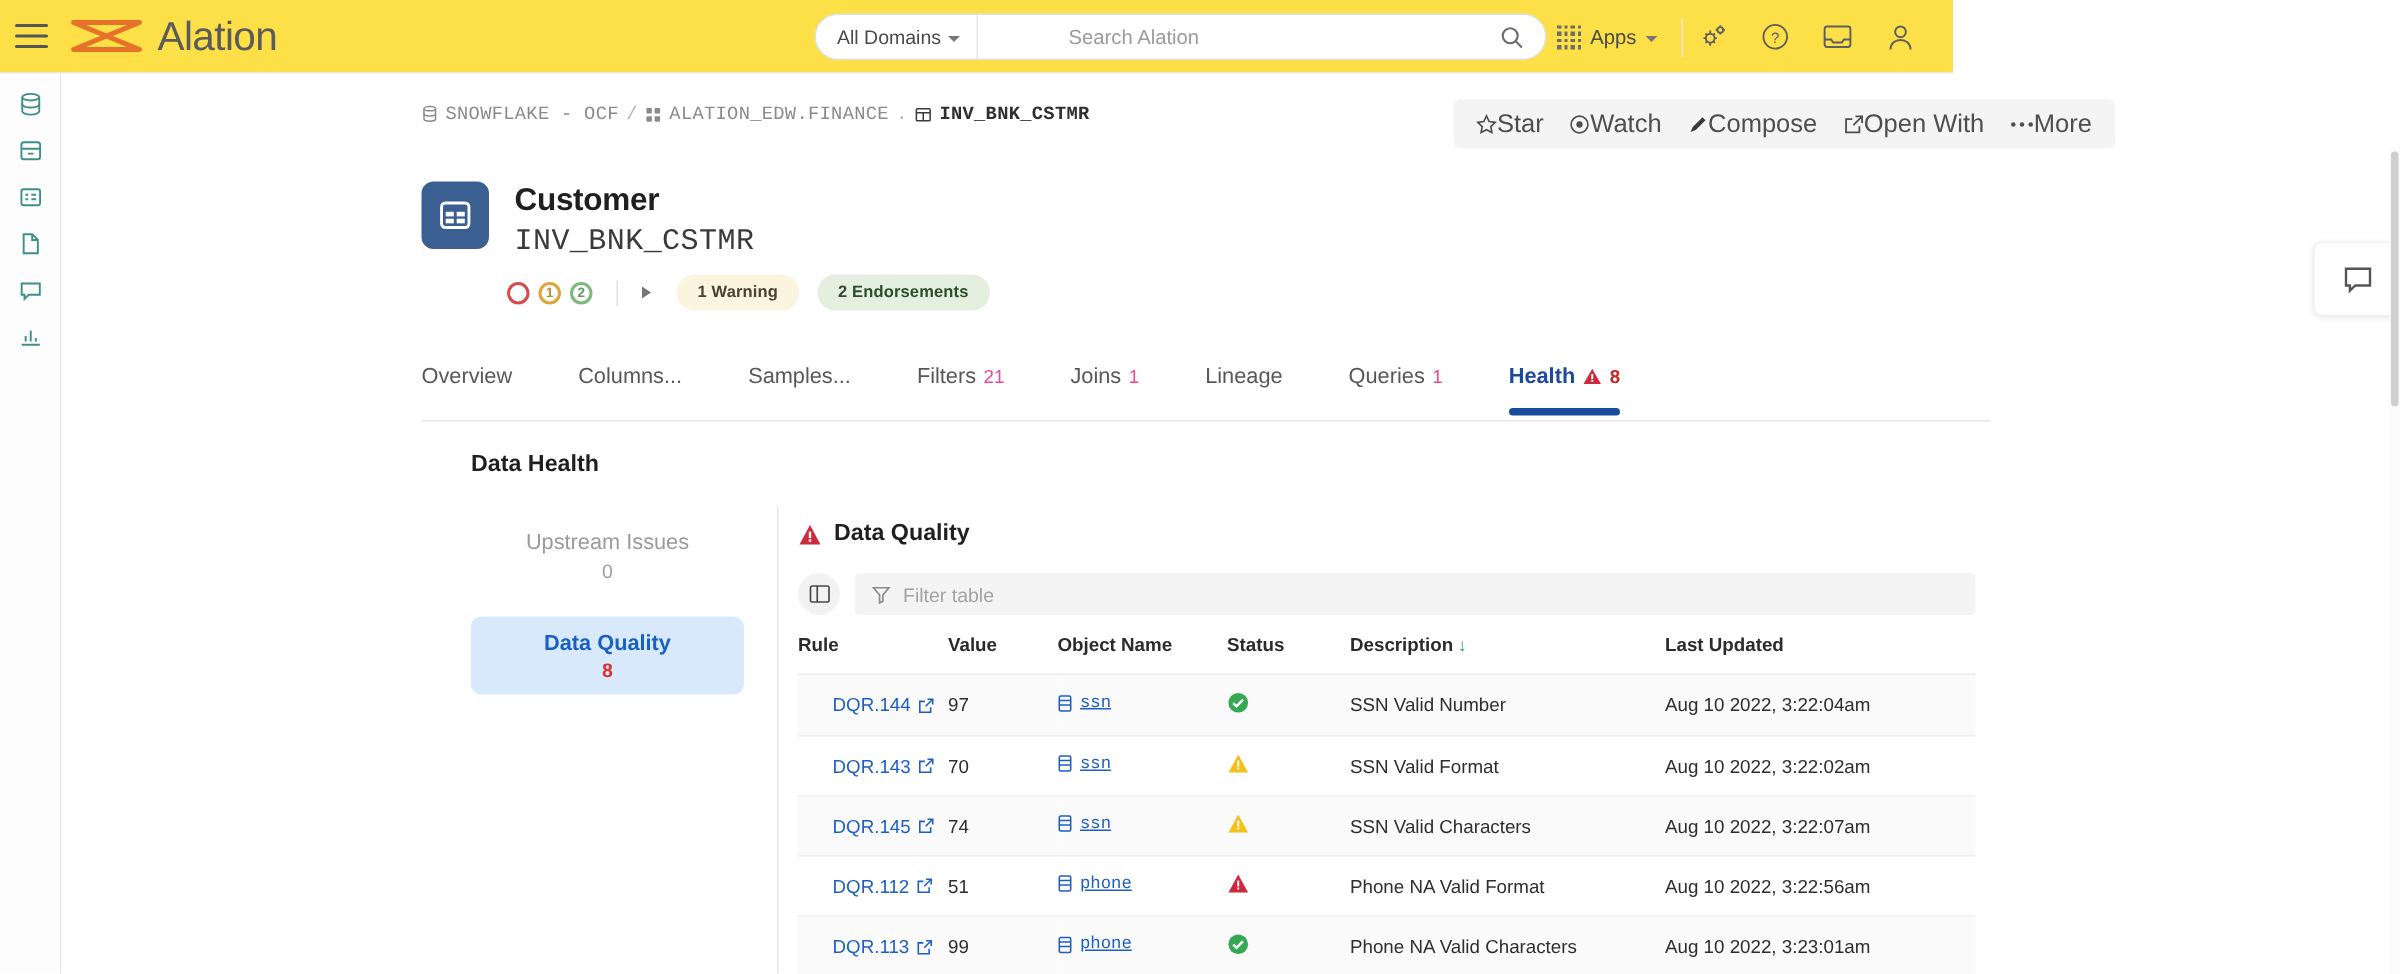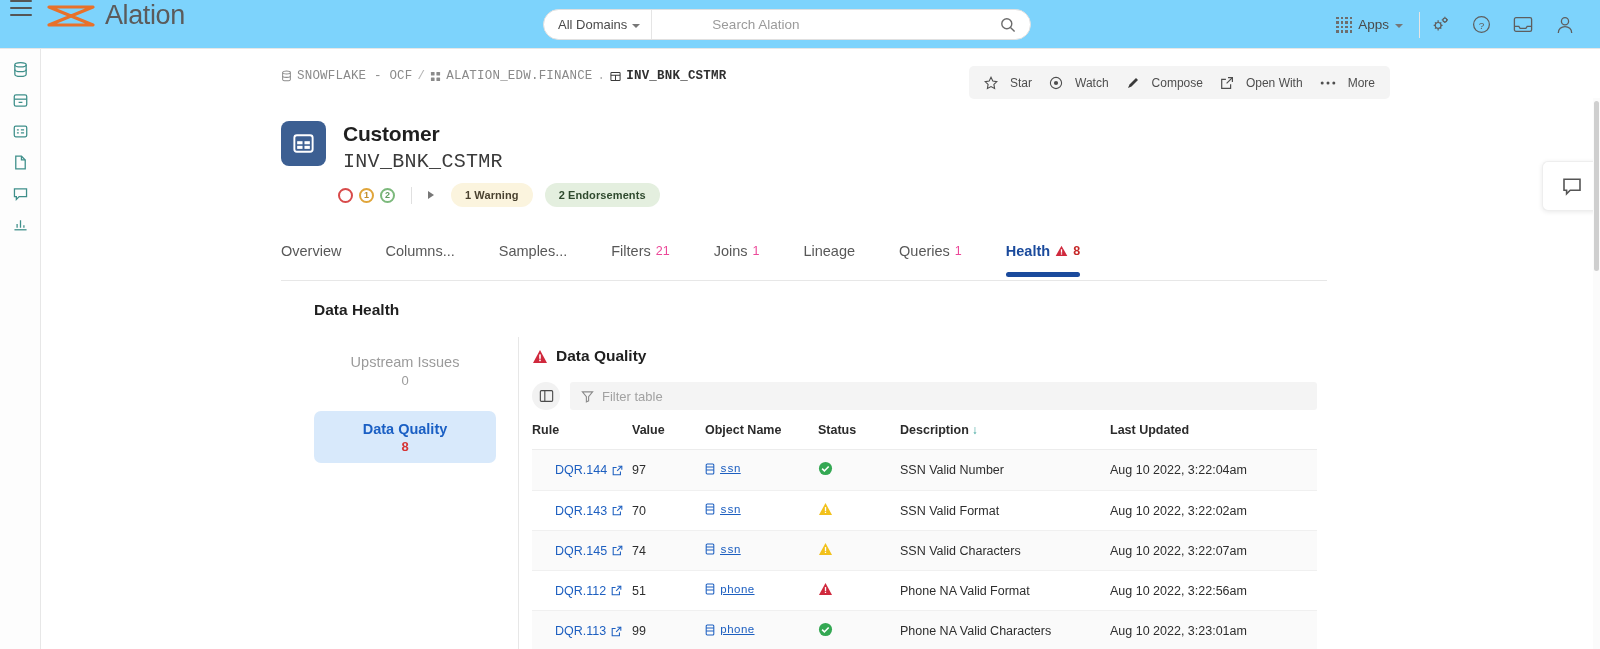--- a/index.html
+++ b/index.html
@@ -7,24 +7,24 @@
     width: 1600px; height: 649px;
     background: #ffffff;
     font-family: "Liberation Sans", sans-serif;
     overflow: hidden;
     color: #2b2b2b;
   }
   a { text-decoration: none; color: inherit; }
 
   
   .topbar {
-    position: absolute; top: 0; left: 0; width: 1600px; height: 49px;
-    background: #7dd3fc;
+    position: absolute; top: 0; left: 0; width: 1302px; height: 49px;
+    background: #fde047;
     border-bottom: 1px solid #e7e7e7;
-    display: flex; align-items: flex-start;
+    display: flex; align-items: center;
   }
   .hamburger {
     width: 22px; height: 16px; margin-left: 10px; margin-right: 14px;
     display: flex; flex-direction: column; justify-content: space-between;
     cursor: pointer;
   }
   .hamburger span { display: block; height: 2px; background: #555; border-radius: 1px; }
 
   .brand { display: flex; align-items: center; gap: 7px; }
   .brand-mark { width: 52px; height: 26px; display: block; }
@@ -93,21 +93,21 @@
   }
   .bc-seg { display: flex; align-items: center; gap: 5px; cursor: pointer; }
   .bc-strong { color: #2f2f2f; font-weight: 700; }
   .bc-sep { color: #b4b4b4; }
 
   .actionbar {
     position: absolute; left: 928px; top: 17px;
     height: 33px; background: #f4f4f4; border-radius: 5px;
     display: flex; align-items: center; padding: 0 15px; gap: 17px;
   }
-  .act { display: flex; align-items: center; gap: 12px; font-size: 12px; color: #4e4e4e; cursor: pointer; }
+  .act { display: flex; align-items: center; gap: 0; font-size: 17px; color: #4e4e4e; cursor: pointer; }
 
   .title-block { position: absolute; left: 240px; top: 72px; display: flex; gap: 17px; }
   .obj-icon {
     width: 45px; height: 45px; border-radius: 8px; background: #3c5f92;
     display: flex; align-items: center; justify-content: center; flex: none;
   }
   .obj-title { font-size: 21px; font-weight: bold; color: #1f1f1f; line-height: 1.25; letter-spacing: -0.2px; }
   .obj-sub {
     font-size: 20px; color: #3a3a3a; letter-spacing: 0.3px;
     font-family: "Liberation Mono", monospace; line-height: 1.35; margin-top: 1px;

